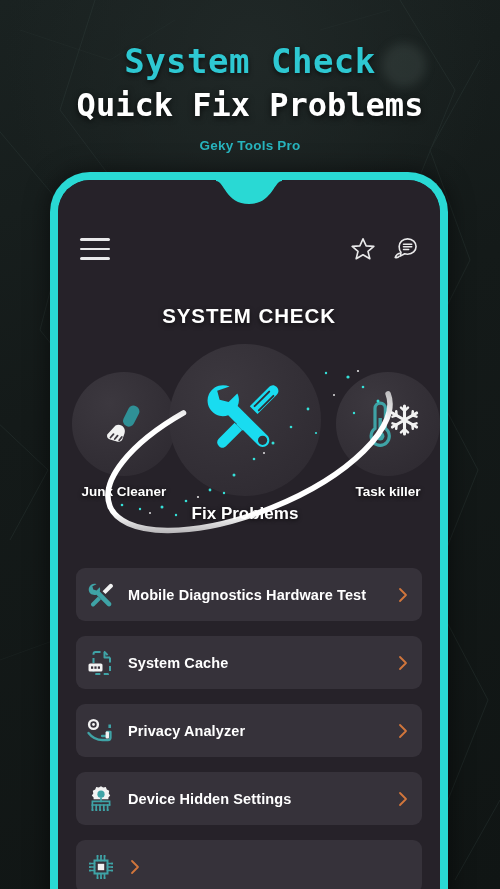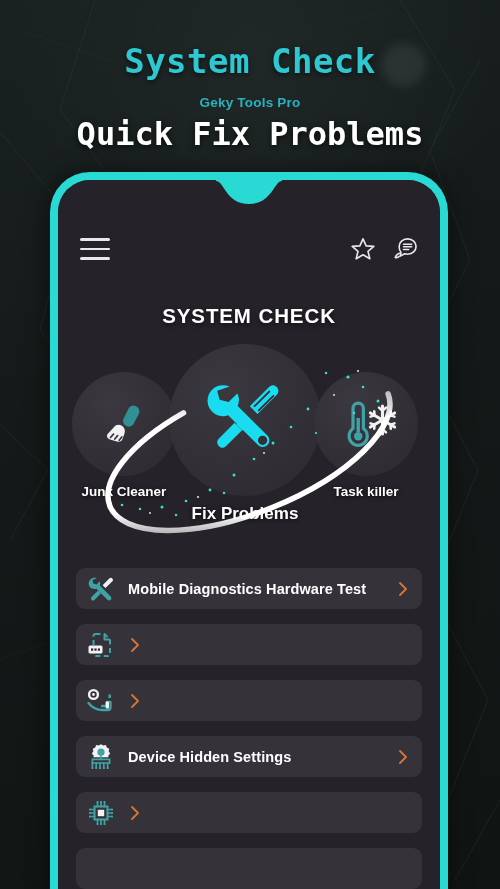--- a/index.html
+++ b/index.html
@@ -110,34 +110,34 @@
     text-shadow:0 1px 4px rgba(0,0,0,.8);
   }
   #feat-junk { left:14px; top:22px; }
   #feat-junk .feat-circle { width:104px; height:104px; }
   #feat-junk .feat-label { top:112px; font-size:13.5px; }
 
   #feat-fix { left:111px; top:-6px; }
   #feat-fix .feat-circle { width:152px; height:152px; }
   #feat-fix .feat-label { top:160px; font-size:17px; }
 
-  #feat-task { left:256px; top:22px; }
+  #feat-task { left:278px; top:22px; }
   #feat-task .feat-circle { width:104px; height:104px; }
   #feat-task .feat-label { top:112px; font-size:13.5px; }
 
   #orbit-ring { position:absolute; top:155px; left:0; width:100%; height:230px; z-index:4; pointer-events:none; }
 
   
   #tool-list {
     position:absolute; top:388px; left:0; width:100%;
     padding:0 18px; z-index:5;
   }
   .tool-row {
     display:flex; align-items:center;
-    height:41px;
+    height:53px;
     margin-bottom:15px;
     background:#36323a;
     border-radius:9px;
     padding:0 12px 0 10px;
     cursor:pointer;
   }
   .tool-icon { width:30px; height:30px; flex:0 0 30px; margin-right:12px; }
   .tool-label {
     flex:1; color:#ffffff; font-size:14.5px; font-weight:bold;
     letter-spacing:.1px; white-space:nowrap;
@@ -161,22 +161,22 @@
       <path d="M 20 30 L 110 60 L 175 20"></path>
       <path d="M 320 30 L 390 10"></path>
       <path d="M 0 660 L 55 640"></path>
     </g>
   </svg>
   <div id="bg-blob"></div>
 </div>
 
 <div id="promo-header">
   <div id="promo-title-1">System Check</div>
+  <div id="promo-title-2">Quick Fix Problems</div>
   <div id="promo-sub">Geky Tools Pro</div>
-  <div id="promo-title-2">Quick Fix Problems</div>
 </div>
 
 <div id="phone-frame">
   <div id="phone-screen">
 
     <svg id="notch" viewBox="0 0 66 25">
       <path d="M0 0 H66 V2 C58 2 56 25 33 25 C10 25 8 2 0 2 Z" fill="#29d9d4"></path>
       <path d="M0 -6 H66 V1 C58 1 56 24 33 24 C10 24 8 1 0 1 Z" fill="#29d9d4"></path>
     </svg>
 
@@ -330,33 +330,35 @@
         <svg class="tool-icon" viewBox="0 0 30 30">
           <path d="M9.5 4 H18.5 L24 9.5 V24 C24 25.1 23.1 26 22 26 H9.5 C8.4 26 7.5 25.1 7.5 24 V6 C7.5 4.9 8.4 4 9.5 4 Z" fill="none" stroke="#3fa3a6" stroke-width="2" stroke-linejoin="round" stroke-dasharray="5 3.4"></path>
           <path d="M18.5 4 V9.5 H24" fill="none" stroke="#3fa3a6" stroke-width="2" stroke-linejoin="round"></path>
           <rect x="2.5" y="15.5" width="14" height="8" rx="1.6" fill="#f2f2f2"></rect>
           <g fill="#36323a">
             <rect x="5" y="18.4" width="2.2" height="2.4"></rect>
             <rect x="8.4" y="18.4" width="2.2" height="2.4"></rect>
             <rect x="11.8" y="18.4" width="2.2" height="2.4"></rect>
           </g>
         </svg>
+        <div class="tool-label">System Cache</div>
         <svg class="tool-chev" viewBox="0 0 14 18">
           <path d="M4 3 L10 9 L4 15" fill="none" stroke="#d2763c" stroke-width="1.8" stroke-linecap="round" stroke-linejoin="round"></path>
         </svg>
       </div>
 
       <div class="tool-row">
         <svg class="tool-icon" viewBox="0 0 30 30">
           <circle cx="7.5" cy="8.5" r="4.4" fill="none" stroke="#f2f2f2" stroke-width="2.4"></circle>
           <circle cx="7.5" cy="8.5" r="1.4" fill="#f2f2f2"></circle>
           <path d="M11.8 8.5 H25 V12 H22.4 V8.5" fill="#3fa3a6"></path>
           <path d="M2.5 17 C6 21.5 11 24 16.5 24 H22 C23.4 24 24.5 22.9 24.5 21.5 V16 H21 V20 H16" fill="none" stroke="#3fa3a6" stroke-width="2.3" stroke-linecap="round" stroke-linejoin="round"></path>
           <rect x="19.6" y="15.5" width="3.4" height="7" rx="1" fill="#f2f2f2"></rect>
         </svg>
+        <div class="tool-label">Privacy Analyzer</div>
         <svg class="tool-chev" viewBox="0 0 14 18">
           <path d="M4 3 L10 9 L4 15" fill="none" stroke="#d2763c" stroke-width="1.8" stroke-linecap="round" stroke-linejoin="round"></path>
         </svg>
       </div>
 
       <div class="tool-row">
         <svg class="tool-icon" viewBox="0 0 30 30">
           <path d="M15 2.2 L17.2 3.6 L19.8 3.1 L20.8 5.6 L23.2 6.8 L22.7 9.4 L24.2 11.6 L22.4 13.5 L22.4 15.3 L19.8 15.3 L10.2 15.3 L7.6 15.3 L7.6 13.5 L5.8 11.6 L7.3 9.4 L6.8 6.8 L9.2 5.6 L10.2 3.1 L12.8 3.6 Z" fill="#f2f2f2"></path>
           <circle cx="15" cy="10.2" r="3.6" fill="#3fa3a6"></circle>
           <g fill="none" stroke="#3fa3a6" stroke-width="1.7" stroke-linecap="round">

